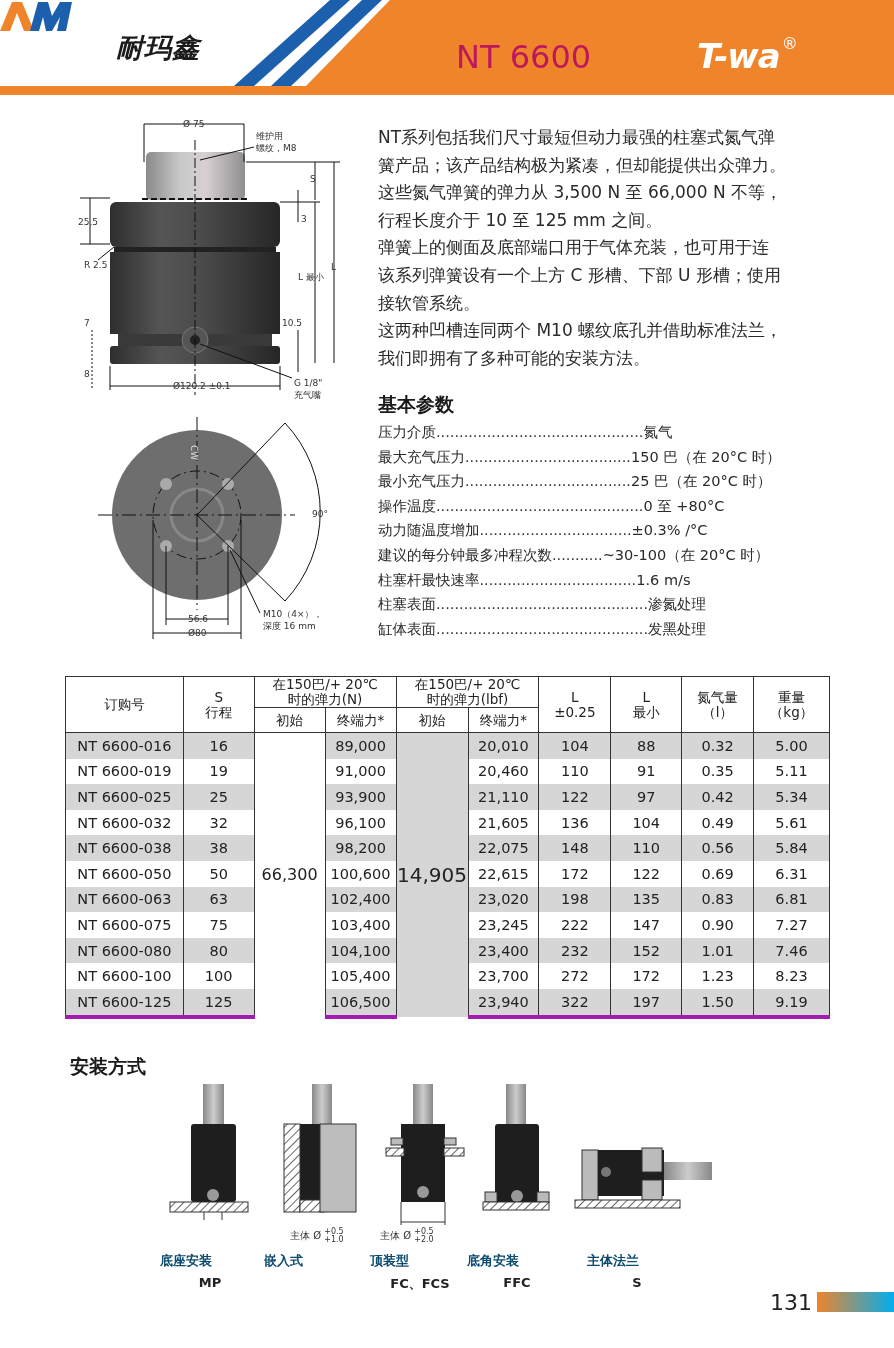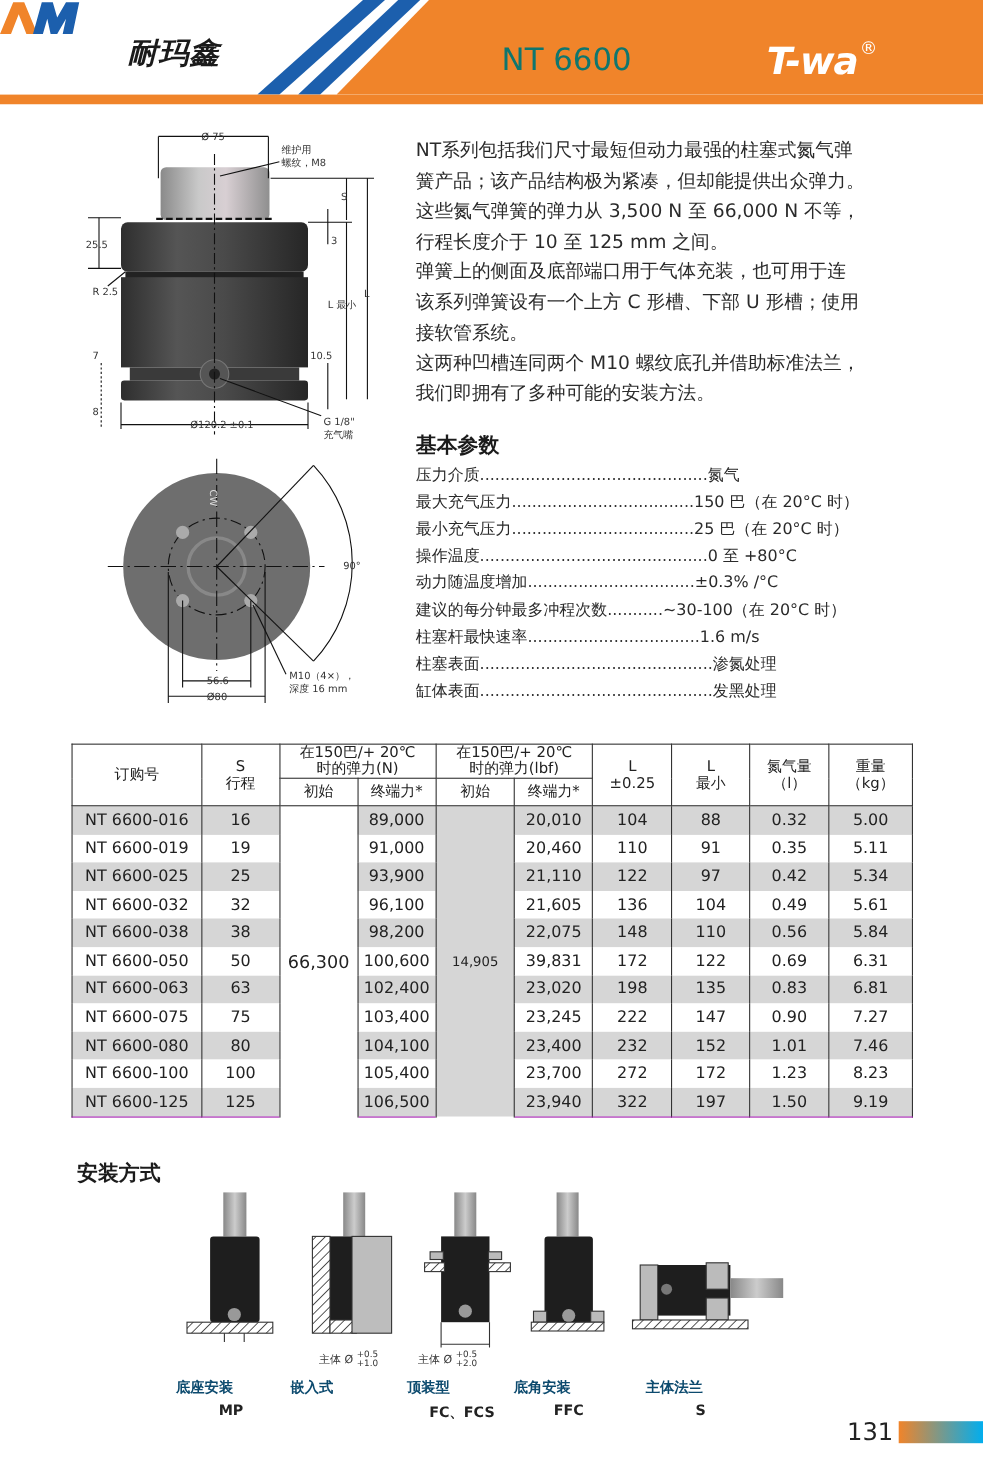--- a/index.html
+++ b/index.html
@@ -2,44 +2,44 @@
 <html><head>
 <meta charset="utf-8">
 <style>
   html, body { margin:0; padding:0; }
   body { width:894px; height:1348px; background:#fff; position:relative; overflow:hidden;
          font-family:"DejaVu Sans","Liberation Sans",sans-serif; color:#2a2a2a; }
   .header { position:absolute; left:0; top:0; width:894px; height:121px; }
   .header svg { position:absolute; left:0; top:0; }
   .logo-am { position:absolute; left:40px; top:32px; }
   .logo-cn { position:absolute; left:116px; top:30px; font-size:27px; font-weight:bold; font-style:italic; color:#1b1b1b; letter-spacing:1px; }
-  .model-title { position:absolute; left:456px; top:38px; font-size:28px; color:#0f766e; font-family:"DejaVu Sans",sans-serif;text-align:right; }
+  .model-title { position:absolute; left:456px; top:38px; font-size:32px; color:#be185d; font-family:"DejaVu Sans",sans-serif;text-align:right; }
   .brand { position:absolute; left:697px; top:36px; font-size:34px; font-weight:bold; font-style:italic; color:#fff; font-family:"DejaVu Sans",sans-serif; letter-spacing:-1px; }
   .brand sup { font-size:16px; font-style:normal; font-weight:normal; vertical-align:top; margin-left:2px; position:relative; top:-2px; }
 
   .drawing-side { position:absolute; left:70px; top:110px; width:280px; height:290px; }
   .drawing-bottom { position:absolute; left:80px; top:405px; width:280px; height:240px; }
   .dtxt { font-family:"DejaVu Sans",sans-serif; font-size:9px; fill:#333; }
 
   .desc { position:absolute; left:378px; top:124px; width:460px; font-size:17px; line-height:27.6px; color:#2a2a2a; }
   .desc p { margin:0; }
   .params-title { position:absolute; left:378px; top:392px; font-size:19px; font-weight:bold; color:#1b1b1b; }
   .params { position:absolute; left:378px; top:420px; width:460px; font-size:14.5px; line-height:24.6px; }
   .param-row { display:flex; white-space:nowrap; }
   .param-dots { flex:0 0 auto; overflow:hidden; color:#333; letter-spacing:0px; }
 
   table.spec { position:absolute; left:65px; top:676px; width:765px; border-collapse:collapse; font-size:14.5px; color:#222; }
   table.spec td, table.spec th { border:1px solid #333; text-align:center; padding:0; font-weight:normal; }
   table.spec thead th { height:24px; line-height:15px; font-size:13.5px; background:#fff; }
   table.spec tbody td { height:25.6px; }
   table.spec tbody tr.g td.z { background:#d6d6d6; }
   table.spec tbody tr td { border-top:none; border-bottom:none; }
-  table.spec tbody tr:last-child td { border-bottom:1px solid #a21caf; }
+  table.spec tbody tr:last-child td { border-bottom:4px solid #a21caf; }
   td.merged-white { background:#fff !important; font-size:16px; }
-  td.merged-grey { background:#d6d6d6 !important; font-size:12px; }
+  td.merged-grey { background:#d6d6d6 !important; font-size:20px; }
 
   .mount-title { position:absolute; left:70px; top:1054px; font-size:19px; font-weight:bold; color:#1b1b1b; }
   .mount-name { position:absolute; font-size:13px; font-weight:bold; color:#0c4a6e; width:100px; }
   .mount-code { position:absolute; font-size:13px; font-weight:bold; color:#222; text-align:center; width:100px; }
   .tol { position:absolute; font-size:10px; color:#333; }
   .page-num { position:absolute; left:770px; top:1290px; font-size:22px; color:#222; }
   .page-bar { position:absolute; left:817px; top:1292px; width:77px; height:20px; background:linear-gradient(90deg,#f0842a,#00aeef); }
 </style>
 </head>
 <body>
@@ -300,21 +300,21 @@
       <td class="z">22,075</td>
       <td class="z">148</td>
       <td class="z">110</td>
       <td class="z">0.56</td>
       <td class="z">5.84</td>
     </tr>
     <tr>
       <td>NT 6600-050</td>
       <td>50</td>
       <td>100,600</td>
-      <td>39,831</td>
+      <td>22,615</td>
       <td>172</td>
       <td>122</td>
       <td>0.69</td>
       <td>6.31</td>
     </tr>
     <tr class="g">
       <td class="z">NT 6600-063</td>
       <td class="z">63</td>
       <td class="z">102,400</td>
       <td class="z">23,020</td>

